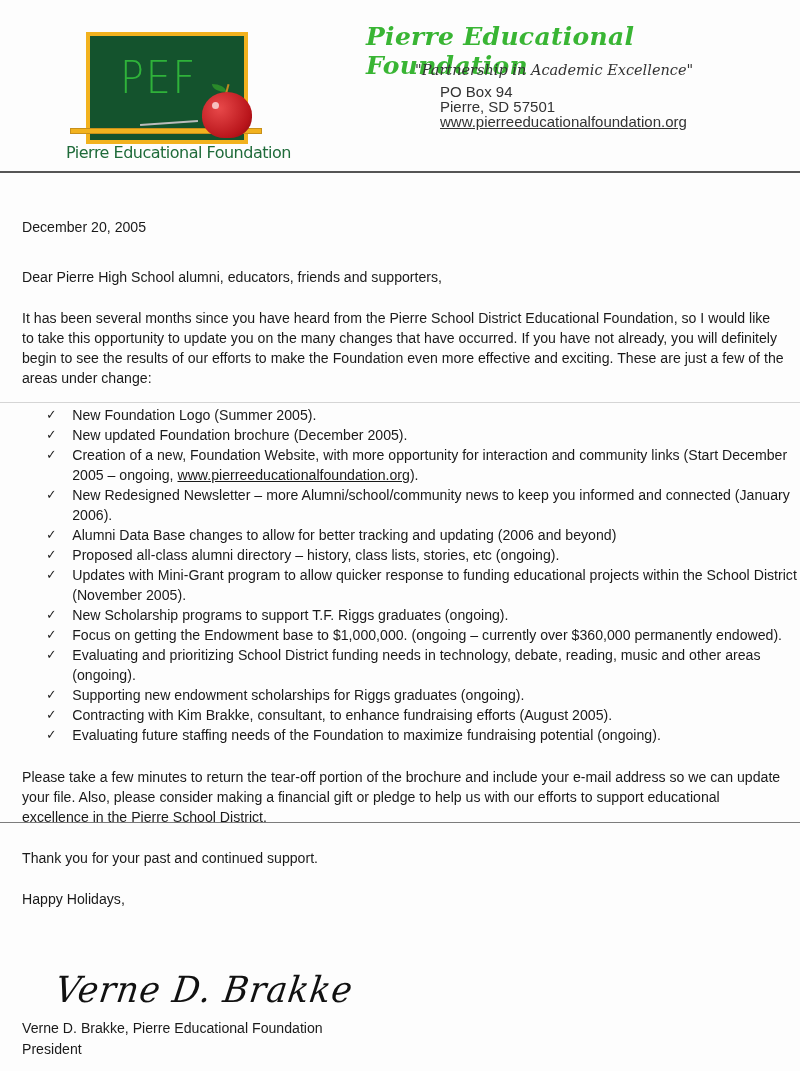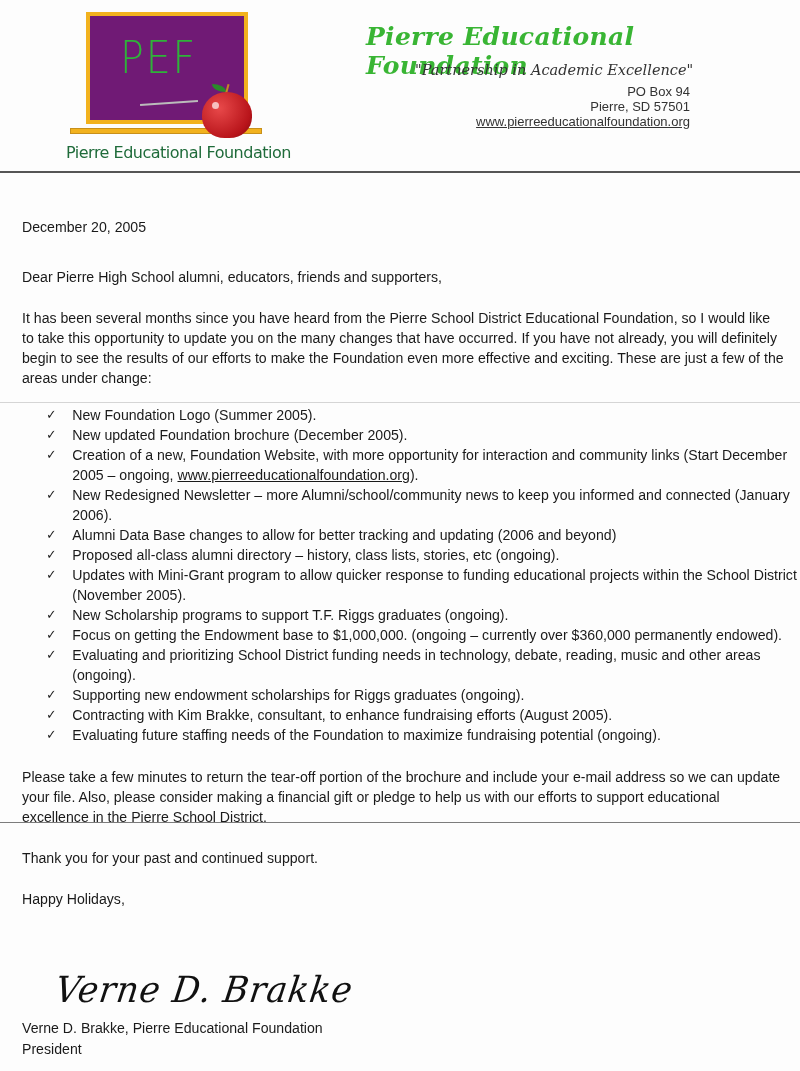--- a/index.html
+++ b/index.html
@@ -5,22 +5,22 @@
   html, body { margin: 0; padding: 0; }
   body {
     width: 800px; height: 1071px; overflow: hidden;
     background: #fdfdfd;
     font-family: "Liberation Sans", sans-serif;
     color: #1a1a1a;
     position: relative;
   }
   .logo { position: absolute; left: 0; top: 0; width: 300px; height: 170px; }
   .chalkboard {
-    position: absolute; left: 86px; top: 12px; width: 162px; height: 112px;
-    background: #701a75; border: 4px solid #f2b21e; box-sizing: border-box;
+    position: absolute; left: 86px; top: 32px; width: 162px; height: 112px;
+    background: #14532d; border: 4px solid #f2b21e; box-sizing: border-box;
   }
   .pef-text {
     position: absolute; left: 30px; top: 16px;
     font-family: "DejaVu Sans", sans-serif; font-size: 44px; font-weight: 300;
     color: #2fb23a; letter-spacing: 2px; transform: scaleX(0.9); transform-origin: left;
   }
   .chalk-line { position: absolute; left: 50px; top: 86px; width: 58px; height: 2px; background: #bbb; transform: rotate(-4deg); }
   .ledge { position: absolute; left: 70px; top: 128px; width: 192px; height: 6px; background: #f2b21e; border: 1px solid #c8901a; box-sizing: border-box; }
   .apple { position: absolute; left: 202px; top: 92px; width: 50px; height: 46px; background: radial-gradient(circle at 35% 35%, #e8494a, #b8141a 70%, #7a0a0e); border-radius: 50% 50% 45% 45%; }
   .apple-shine { position: absolute; left: 10px; top: 10px; width: 7px; height: 7px; border-radius: 50%; background: #f6c0c0; }
@@ -31,21 +31,21 @@
     font-family: "DejaVu Sans", sans-serif; letter-spacing: -0.5px;
   }
   .org-title {
     position: absolute; left: 366px; top: 22px; font-family: "DejaVu Serif", serif;
     font-style: italic; font-weight: bold; font-size: 25px; color: #39b534; letter-spacing: 0.3px;
   }
   .org-motto {
     position: absolute; left: 415px; top: 62px; font-family: "DejaVu Serif", serif; font-style: italic;
     font-size: 14.5px; color: #333;
   }
-  .org-contact { position: absolute; left: 440px; top: 84px; width: 250px; text-align: right; font-size: 13px; line-height: 15px; color: #333; }
+  .org-contact { position: absolute; left: 440px; top: 84px; width: 250px; text-align: left; font-size: 15px; line-height: 15px; color: #333; }
   .org-contact .web { text-decoration: underline; }
   .header-rule { position: absolute; left: 0; top: 171px; width: 800px; height: 2px; background: #555; }
   .fold { position: absolute; left: 0; width: 800px; height: 1px; background: #bbb; opacity: 0.6; }
   .letter { position: absolute; left: 22px; top: 217px; width: 760px; font-size: 15.2px; line-height: 20px; transform: scaleX(0.93); transform-origin: left; }
   .letter p { margin: 0; }
   .date { margin-bottom: 20px !important; }
   .salutation { margin-top: 30px !important; margin-bottom: 21px !important; }
   .intro { width: 820px; }
   .items { list-style: none; margin: 17px 0 0 0; padding: 0 0 0 26px; width: 820px; }
   .items li { position: relative; padding-left: 28px; }

